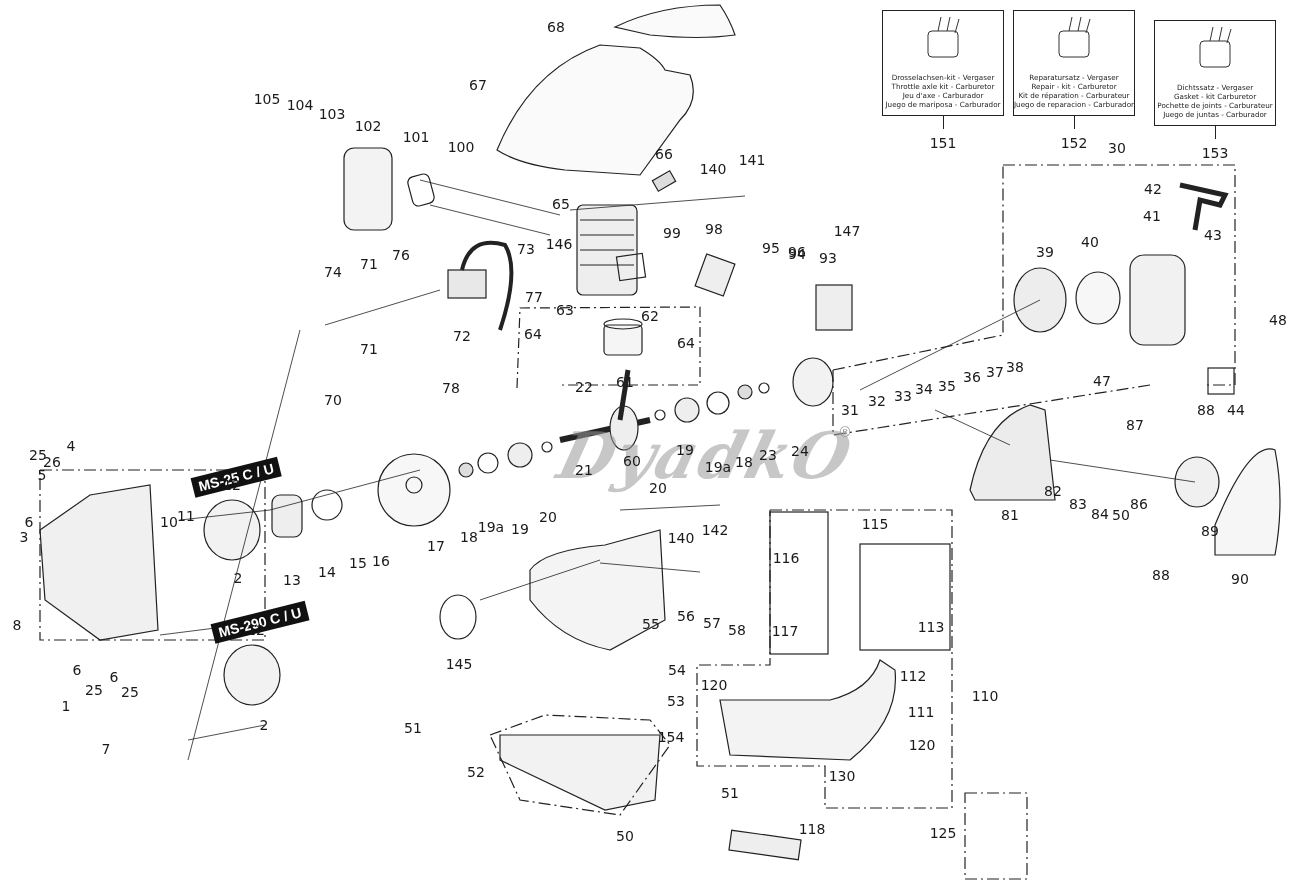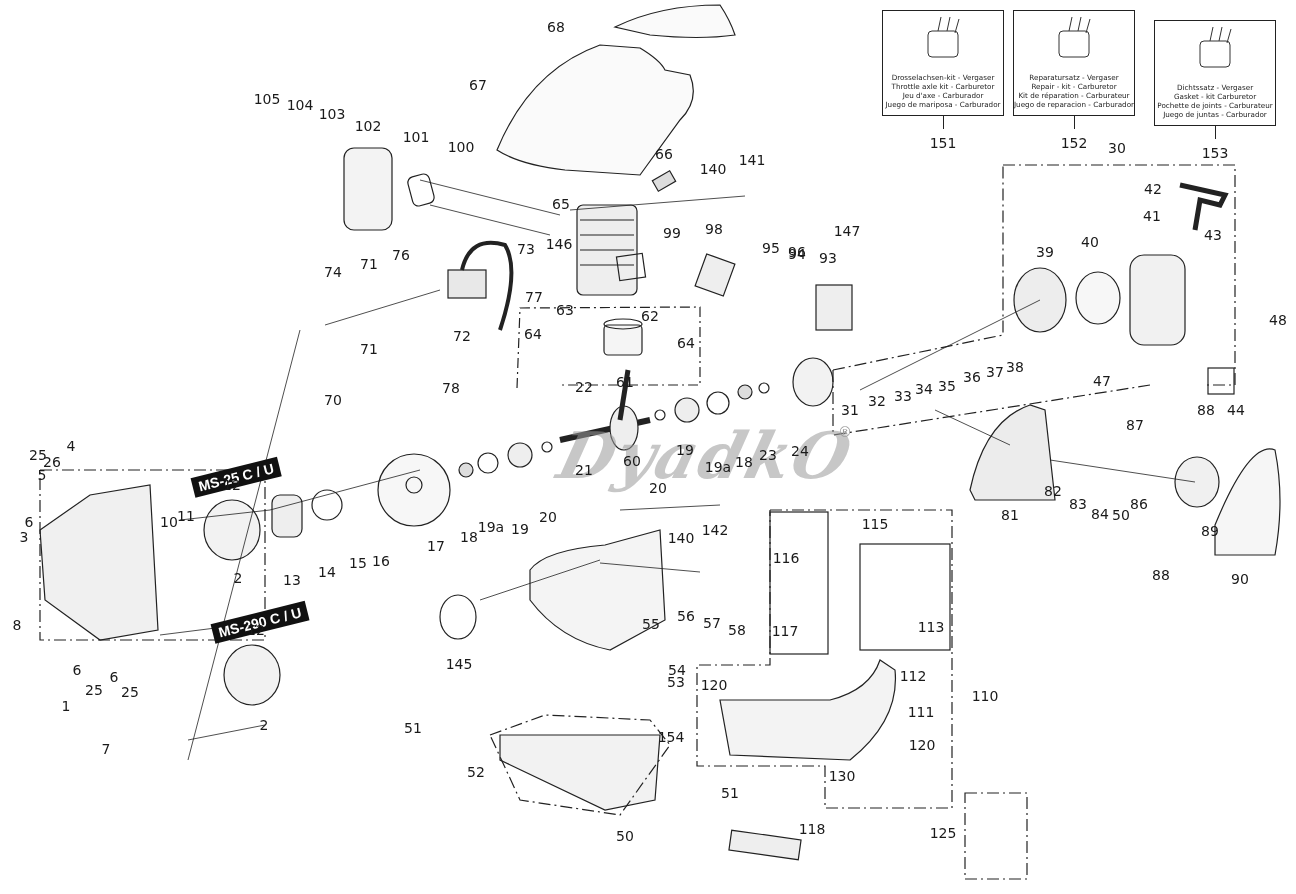--- a/index.html
+++ b/index.html
@@ -241,21 +241,21 @@
       <div class="lbl" style="left: 1152px; top: 216px;">41</div>
       <div class="lbl" style="left: 1153px; top: 189px;">42</div>
       <div class="lbl" style="left: 1213px; top: 235px;">43</div>
       <div class="lbl" style="left: 1236px; top: 410px;">44</div>
       <div class="lbl" style="left: 1102px; top: 381px;">47</div>
       <div class="lbl" style="left: 1278px; top: 320px;">48</div>
       <div class="lbl" style="left: 625px; top: 836px;">50</div>
       <div class="lbl" style="left: 413px; top: 728px;">51</div>
       <div class="lbl" style="left: 730px; top: 793px;">51</div>
       <div class="lbl" style="left: 476px; top: 772px;">52</div>
-      <div class="lbl" style="left: 676px; top: 682px;">53</div>
+      <div class="lbl" style="left: 676px; top: 701px;">53</div>
       <div class="lbl" style="left: 677px; top: 670px;">54</div>
       <div class="lbl" style="left: 651px; top: 624px;">55</div>
       <div class="lbl" style="left: 686px; top: 616px;">56</div>
       <div class="lbl" style="left: 712px; top: 623px;">57</div>
       <div class="lbl" style="left: 737px; top: 630px;">58</div>
       <div class="lbl" style="left: 632px; top: 461px;">60</div>
       <div class="lbl" style="left: 625px; top: 382px;">61</div>
       <div class="lbl" style="left: 650px; top: 316px;">62</div>
       <div class="lbl" style="left: 565px; top: 310px;">63</div>
       <div class="lbl" style="left: 533px; top: 334px;">64</div>

